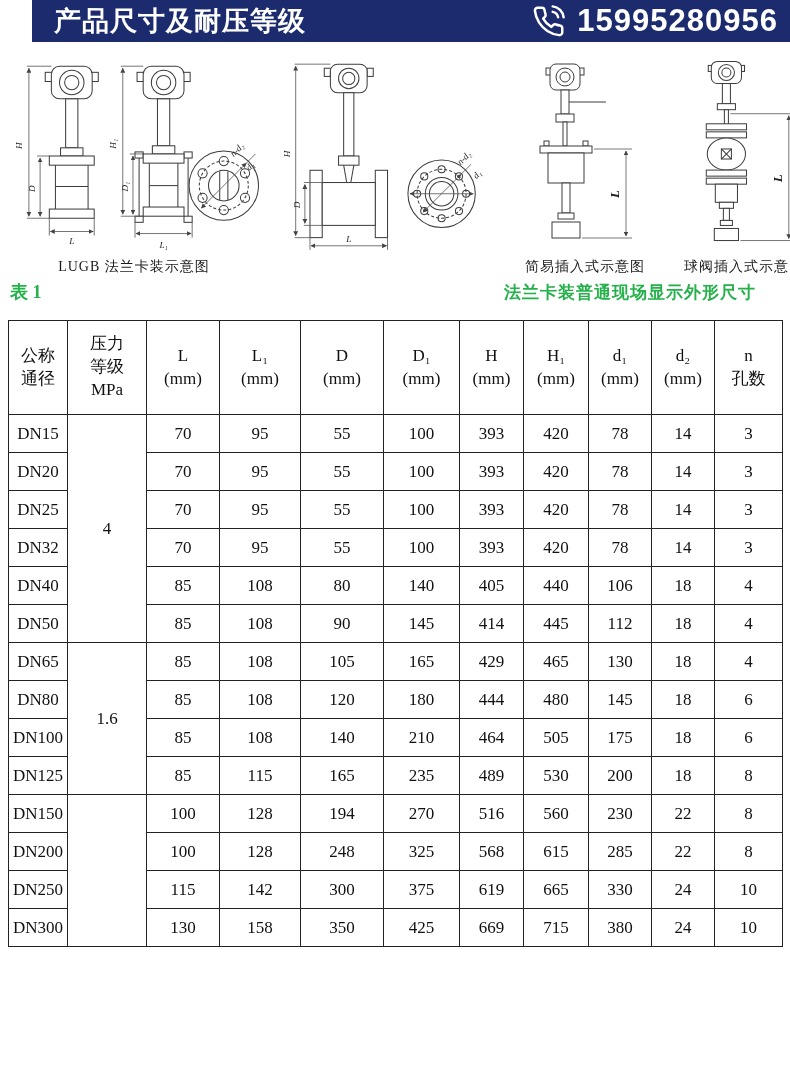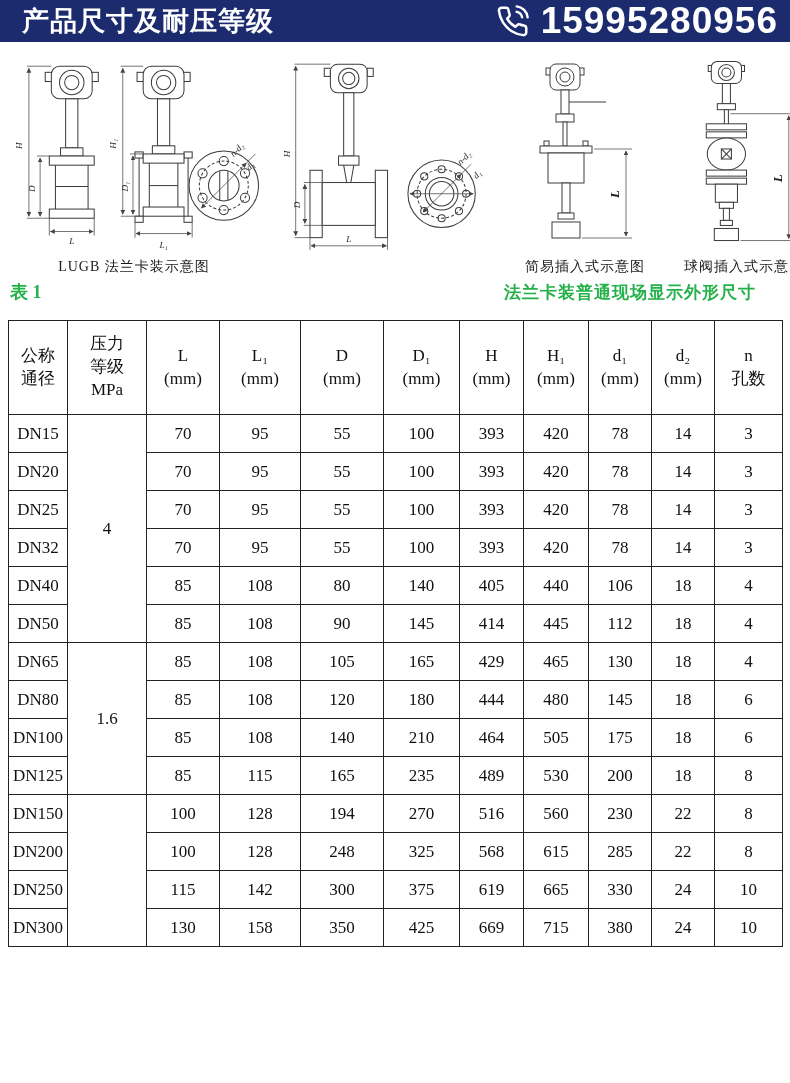--- a/index.html
+++ b/index.html
@@ -13,29 +13,30 @@
   html,body{margin:0;padding:0;}
   body{
     width:790px;height:1083px;background:#ffffff;overflow:hidden;
     font-family:"Liberation Serif","DejaVu Serif",serif;color:var(--ink);
   }
   
   .topbar{
     height:42px;background:var(--header-bg);
     display:flex;align-items:center;justify-content:space-between;
     padding:0 12px 0 22px;
+    margin-left:32px;
   }
   .topbar-title{
     color:#fff;font-size:27px;font-weight:bold;letter-spacing:1px;
     font-family:"Liberation Sans","DejaVu Sans",sans-serif;
   }
   .topbar-right{display:flex;align-items:center;gap:12px;}
   .phone-icon{display:flex;align-items:center;}
   .phone-number{
-    color:#fff;font-size:37px;font-weight:bold;letter-spacing:1px;
+    color:#fff;font-size:31px;font-weight:bold;letter-spacing:1px;
     font-family:"Liberation Sans","DejaVu Sans",sans-serif;
   }
   
   .diagrams{
     display:flex;align-items:flex-start;
     padding:14px 4px 0 6px;height:236px;
   }
   figure{margin:0;display:flex;flex-direction:column;align-items:center;}
   figure svg{display:block;}
   figcaption{

